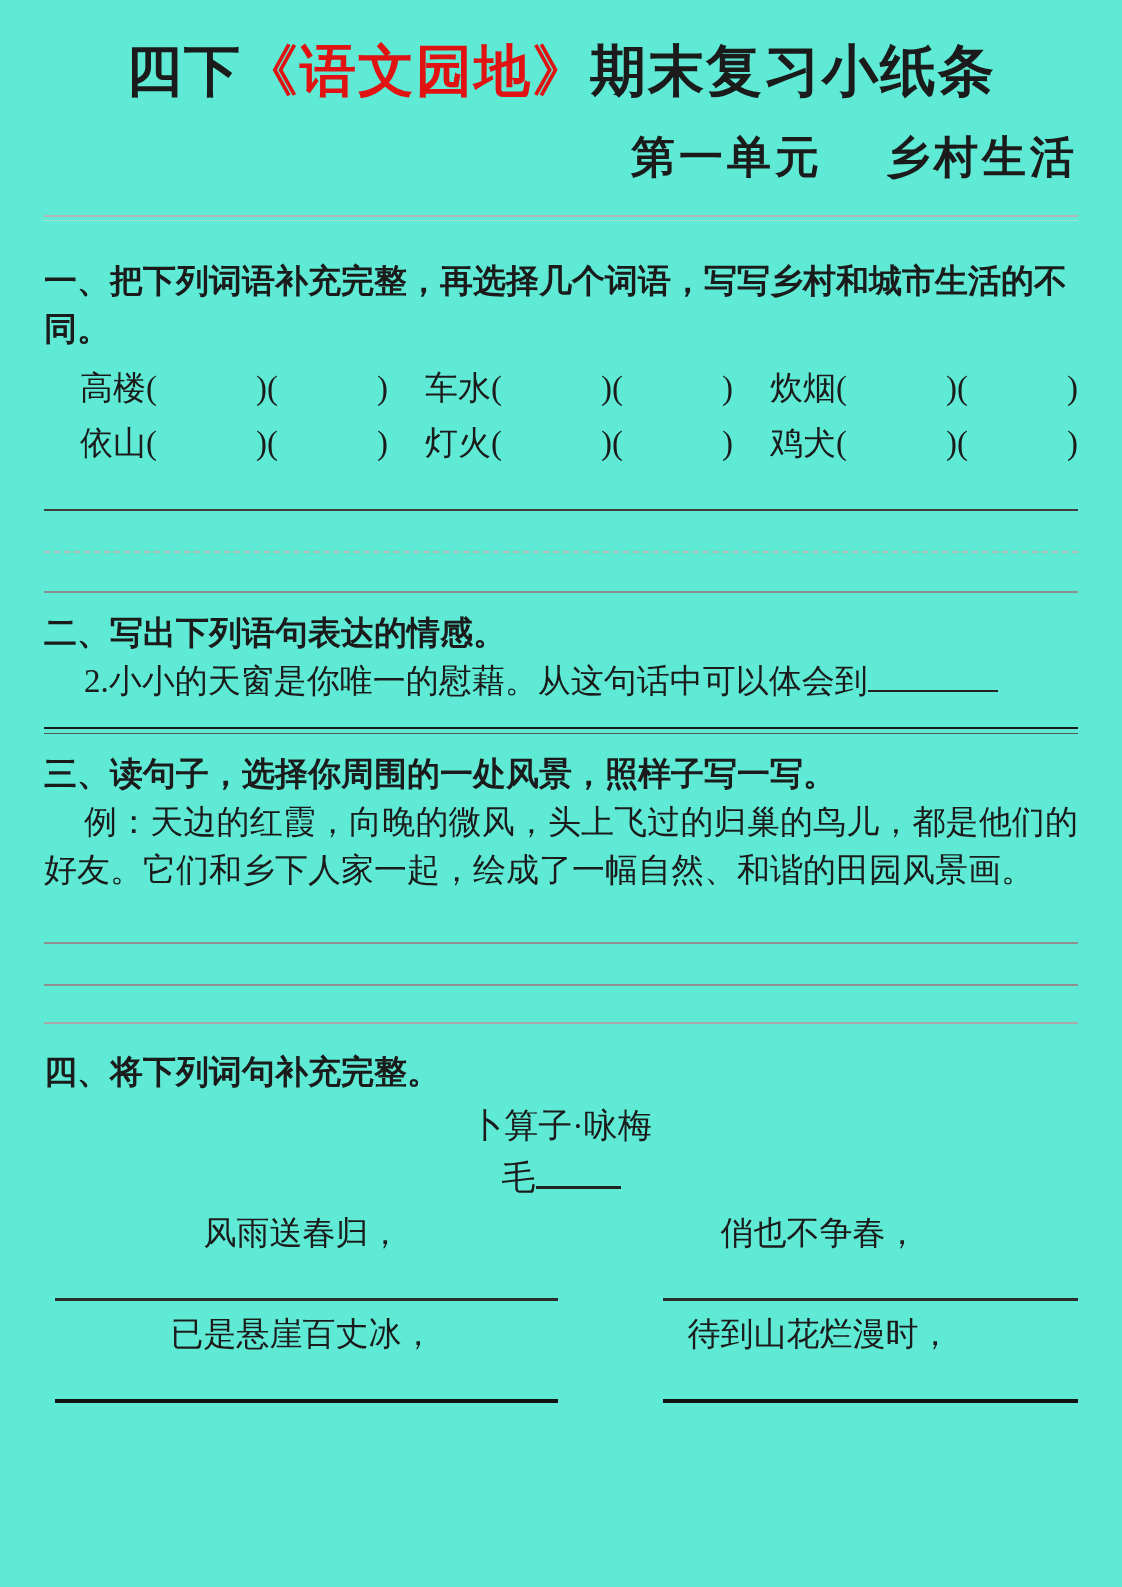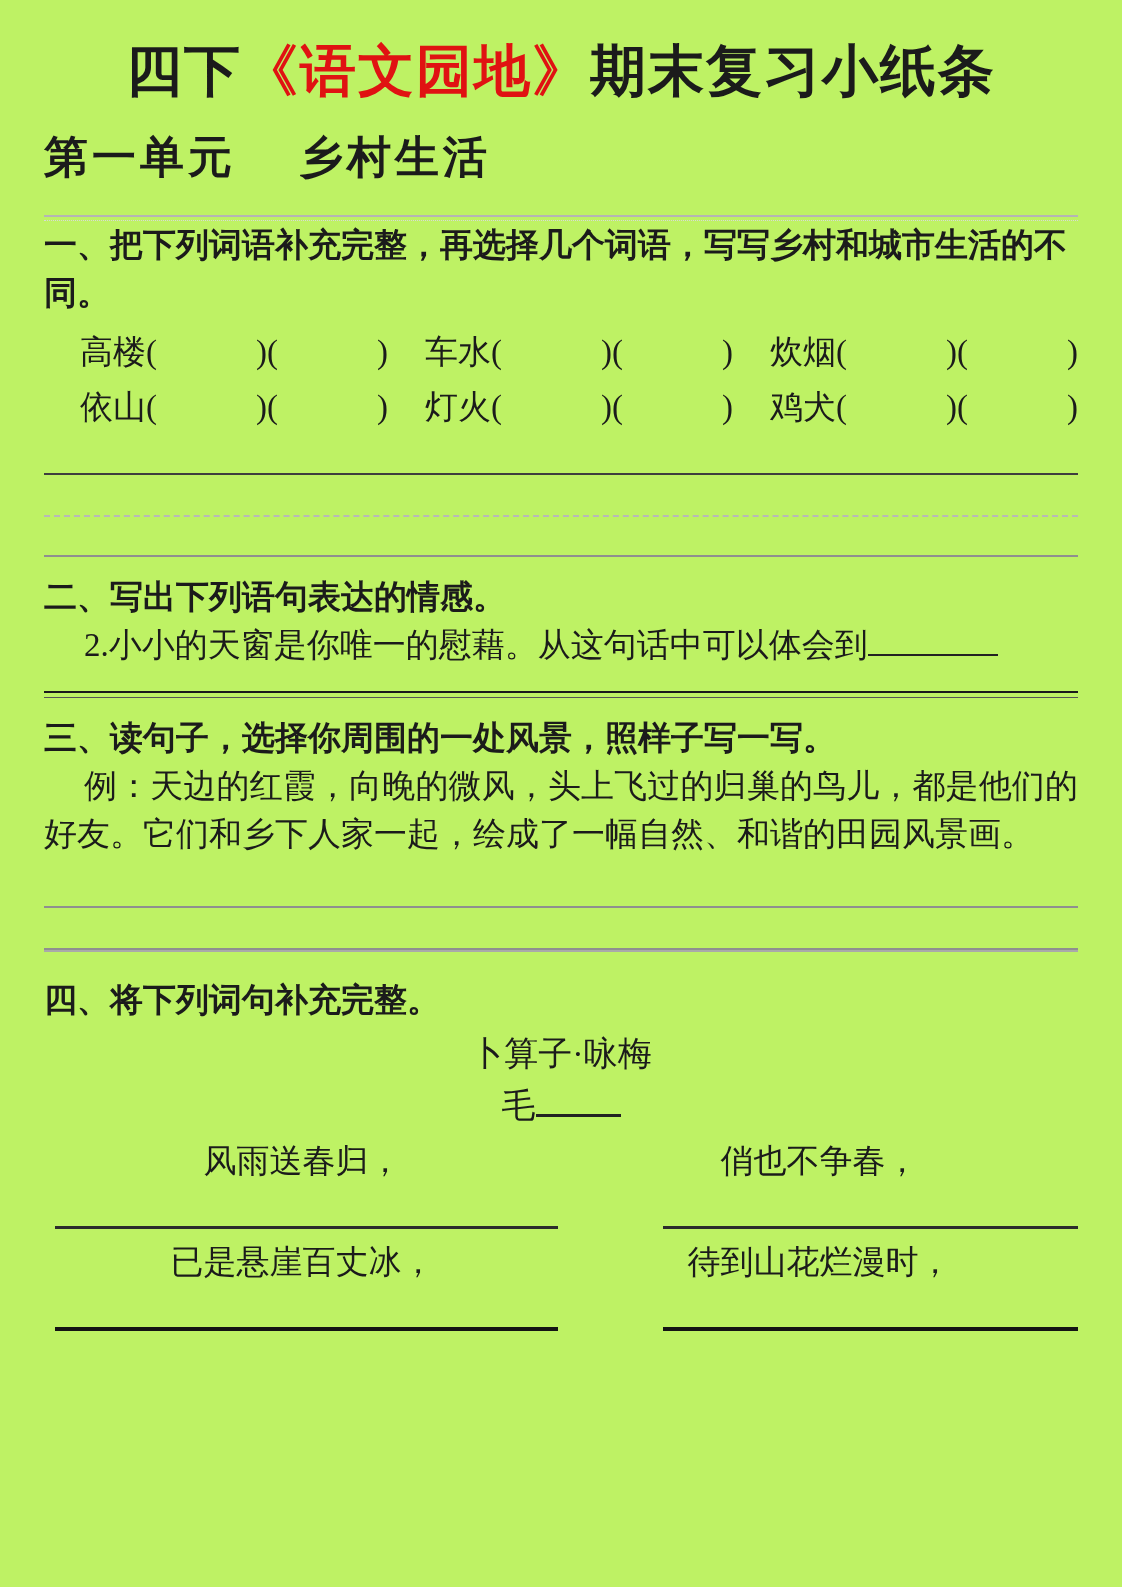--- a/index.html
+++ b/index.html
@@ -4,30 +4,30 @@
 <style>
   html,body{margin:0;padding:0;background:#ffffff;}
   body{
     width:1122px;height:1587px;overflow:hidden;
     font-family:"Liberation Serif","DejaVu Serif",serif;
     color:#1b1b1b;
   }
   .page{
     position:relative;box-sizing:border-box;
     width:1122px;height:1587px;
-    padding:0 44px;background:#bef264;
+    padding:0 44px;background:#5eead4;
   }
   
   .title{
     margin:0;padding-top:36px;text-align:center;
     font-size:56px;font-weight:bold;letter-spacing:2px;line-height:1.25;
   }
   .title .red{color:var(--accent,#e01212);}
   .subtitle{
-    margin:24px 0 0;text-align:left;
+    margin:24px 0 0;text-align:right;
     font-size:44px;font-weight:bold;letter-spacing:4px;line-height:1.25;
   }
   .top-divider{
     margin-top:30px;height:3px;
     border-top:2px solid #b5b5b5;
     border-bottom:1px dotted #d9d9d9;
   }
   
   .sec-heading{
     margin:0;font-size:33px;font-weight:bold;line-height:48px;
@@ -40,21 +40,21 @@
   .word-grid{margin-top:8px;padding-left:36px;font-size:33px;line-height:55px;text-align:center;}
   .word-row{display:flex;justify-content:space-between;}
   .word-cell{white-space:nowrap;}
   
   .ln{height:0;border-top:2px solid #3e3e3e;}
   .ln-dash{height:0;border-top:2px dashed #b8b8b8;}
   .ln-gray{height:0;border-top:2px solid #8f8f8f;}
   .ln-soft{height:0;border-top:2px solid #a9a9a9;}
   .ln-heavy{height:4px;border-top:2px solid #1a1a1a;border-bottom:1px solid #555;}
   .mt48{margin-top:48px;} .mt40{margin-top:40px;} .mt38{margin-top:38px;}
-  .mt36{} .mt22{margin-top:22px;} .mt16{margin-top:16px;}
+  .mt36{margin-top:36px;} .mt22{margin-top:22px;} .mt16{margin-top:16px;}
   .mt12{margin-top:24px;} .mt8{margin-top:16px;}
   
   .blank{display:inline-block;border-bottom:2px solid #222;height:4px;}
   .blank.w340{width:340px;}
   .blank.w130{width:130px;}
   .blank.w85{width:85px;border-bottom-width:3px;}
   
   .poem-center{margin-top:8px;text-align:center;font-size:34px;line-height:44px;}
   .poem-row{display:flex;margin-top:10px;font-size:33px;line-height:46px;}
   .poem-col{width:50%;text-align:center;white-space:nowrap;}

